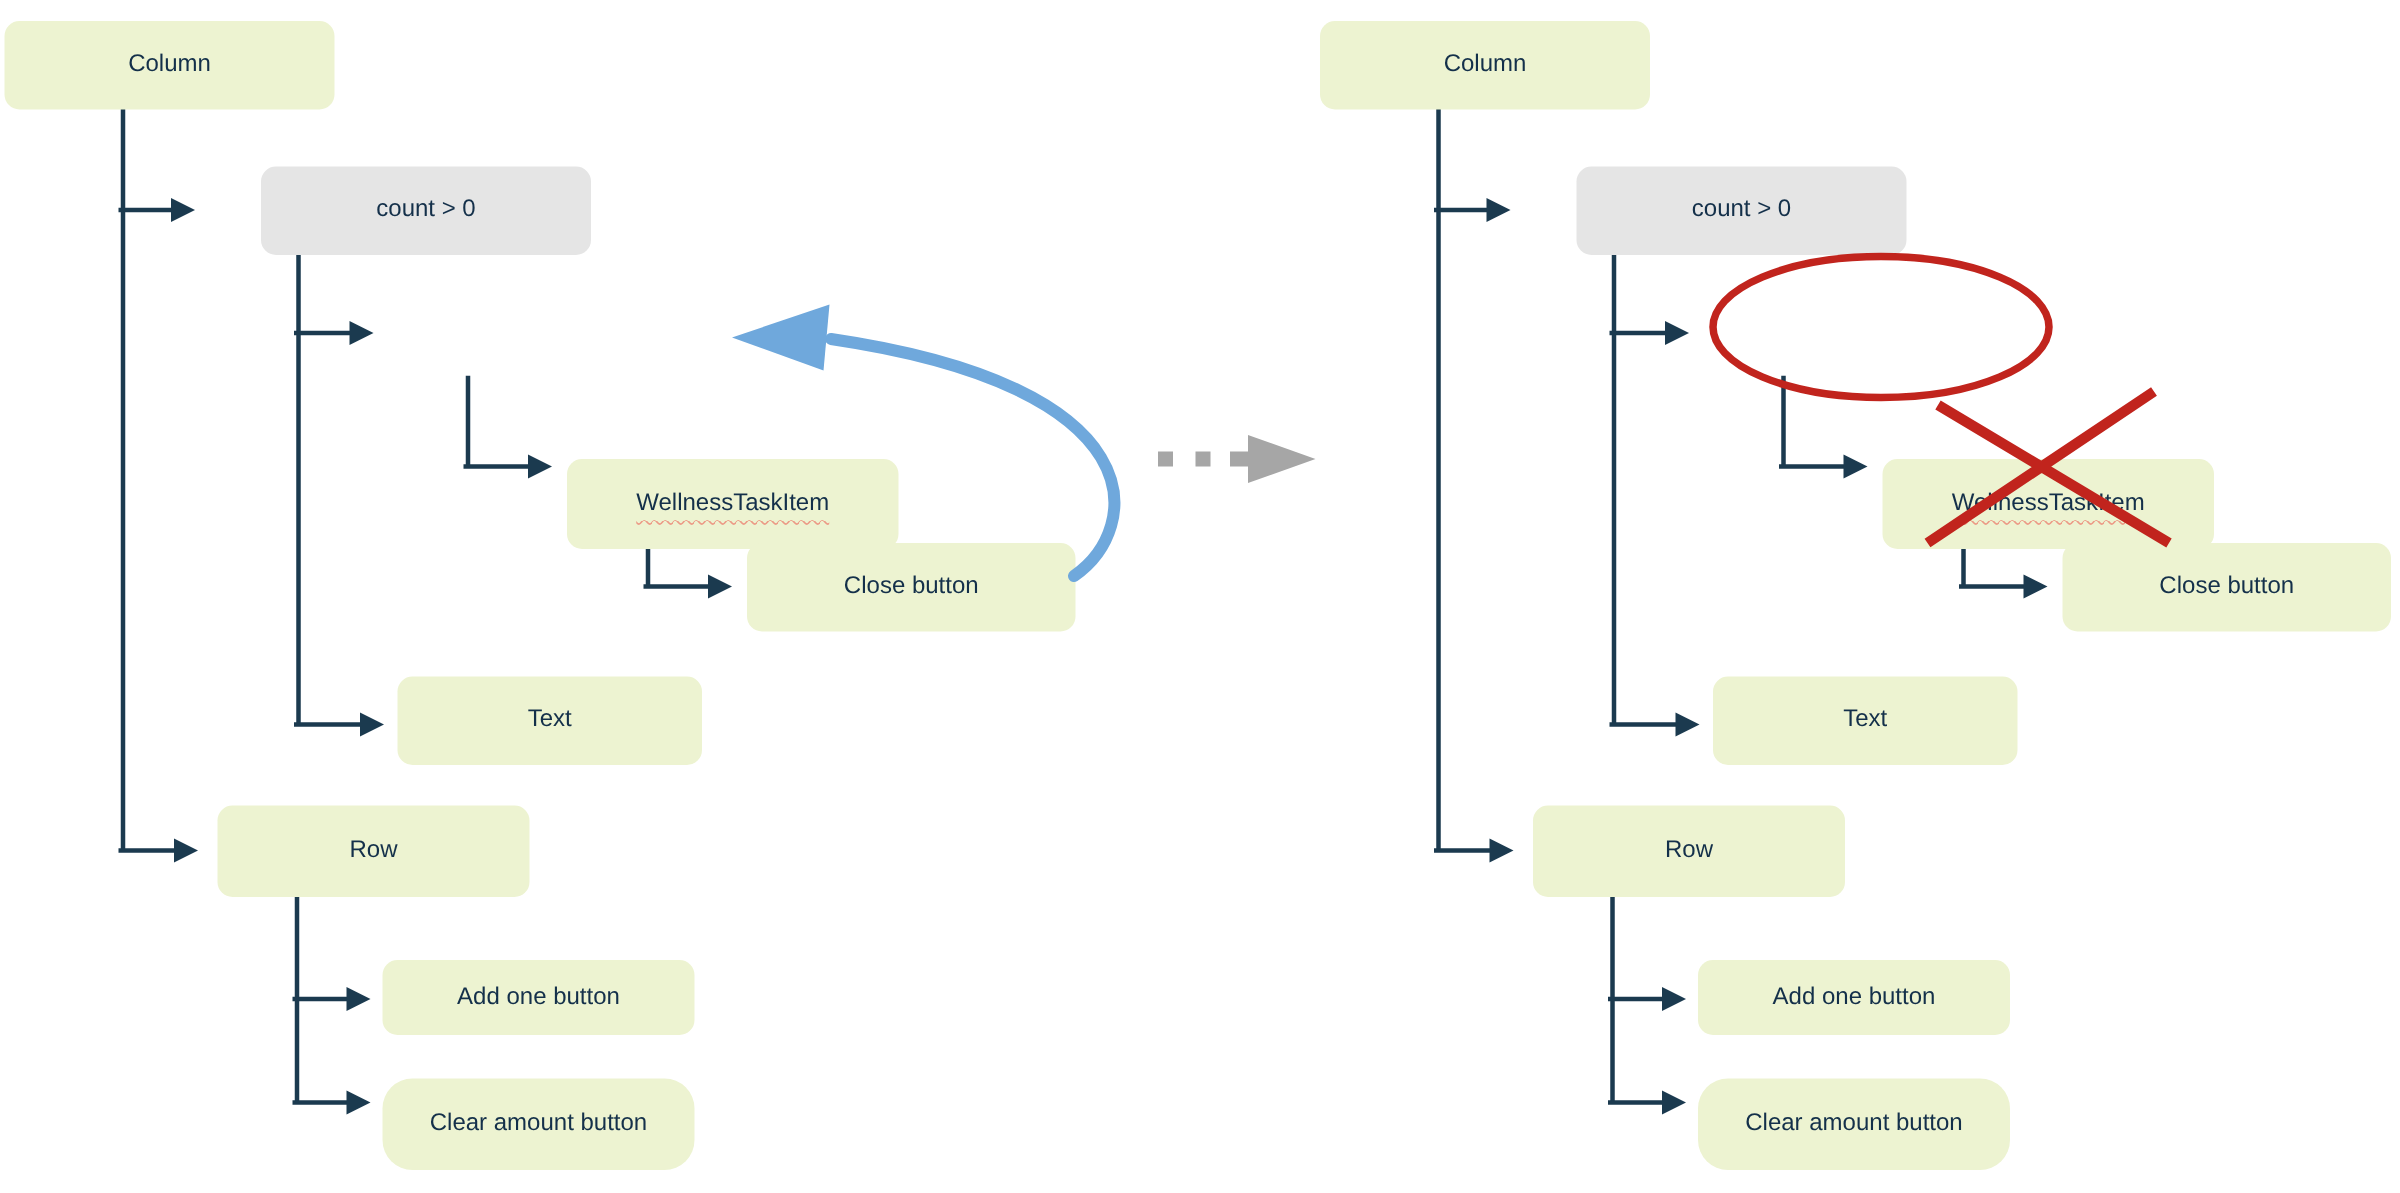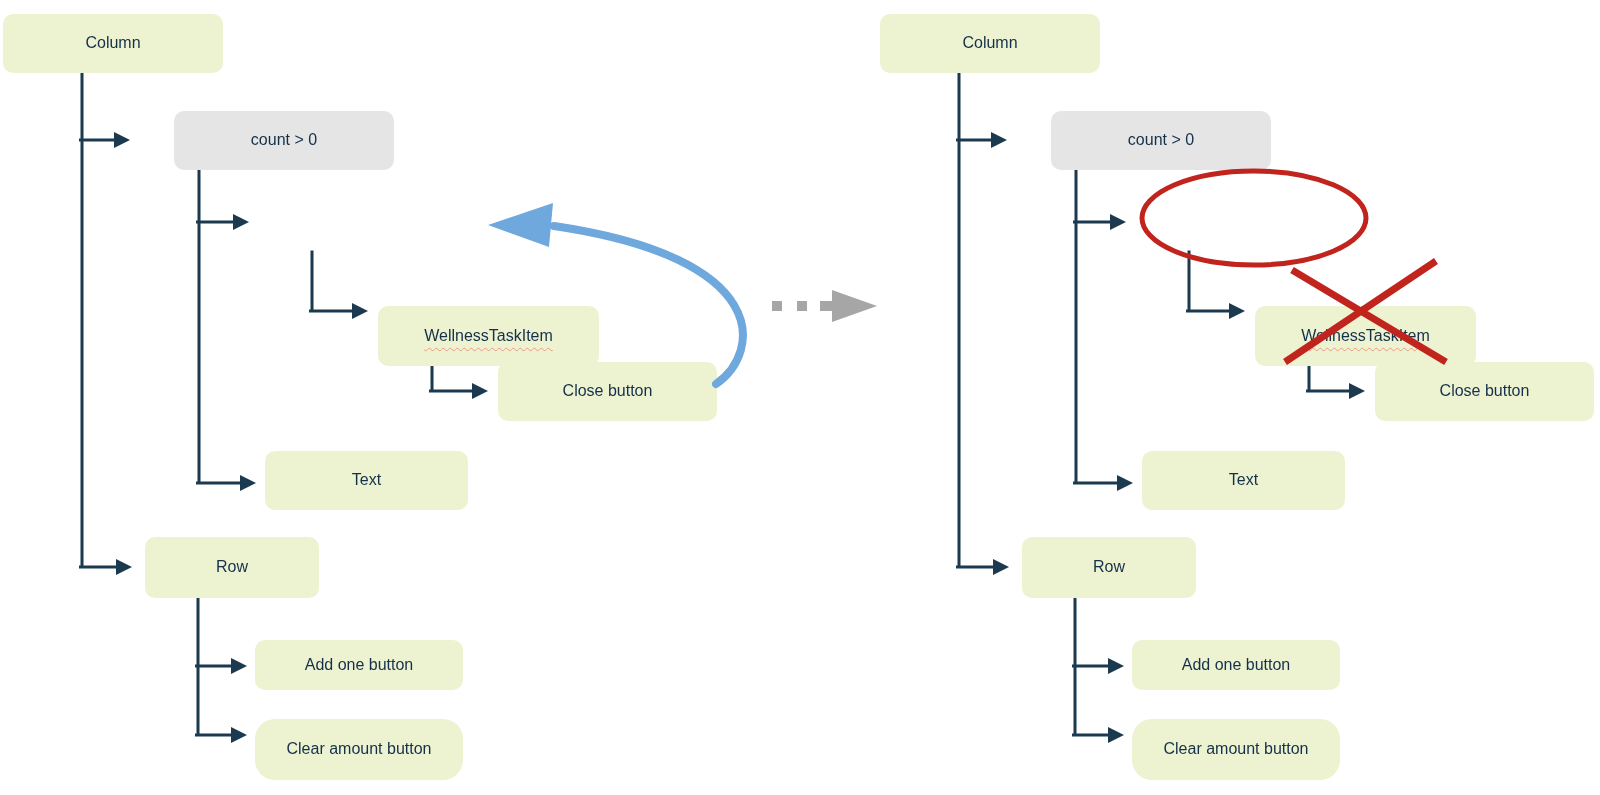--- a/index.html
+++ b/index.html
@@ -34,21 +34,21 @@
     text-decoration-thickness:1px;
     text-underline-offset:6px;
   }
   
   .n-column        {left:3px;   top:14px;  width:220px; height:59px;}
   .n-count         {left:136px; top:111px; width:220px; height:59px;}
   .n-showtask      {left:266px; top:193px; width:220px; height:59px;}
   .n-wellness      {left:378px; top:283px; width:221px; height:60px;margin-top:23px;}
   .n-close         {left:498px; top:362px; width:219px; height:59px;}
   .n-text          {left:265px; top:451px; width:203px; height:59px;}
-  .n-row           {left:145px; top:537px; width:174px; height:61px;}
+  .n-row           {left:145px; top:537px; width:208px; height:61px;}
   .n-addone        {left:255px; top:640px; width:208px; height:50px;}
   .n-clear         {left:255px; top:719px; width:208px; height:61px;border-radius:20px;}
 </style>
 </head>
 <body>
 
 <div id="canvas">
 
   <svg class="layer" width="1600" height="795" viewBox="0 0 1600 795">
     <g id="connectors" stroke="#1b3a4f" stroke-width="3" fill="#1b3a4f">

